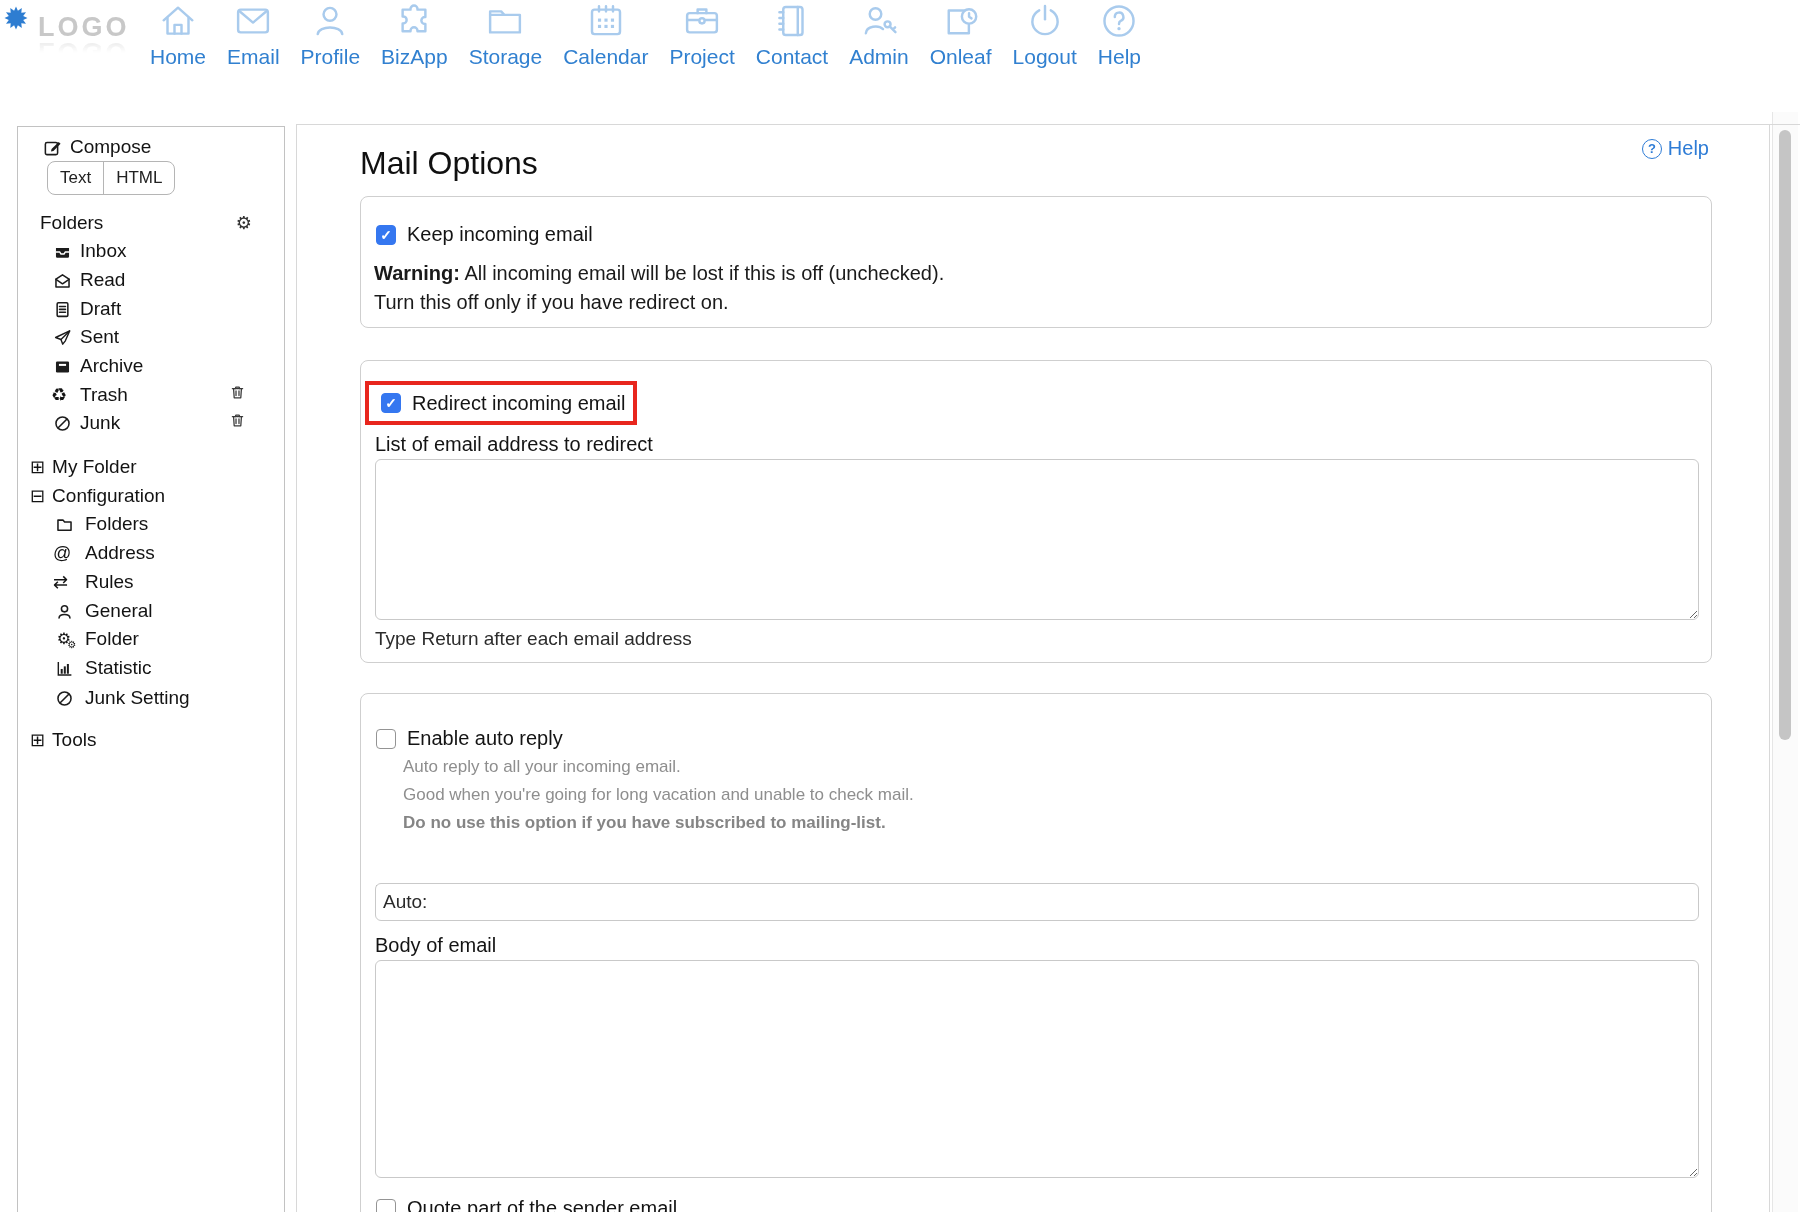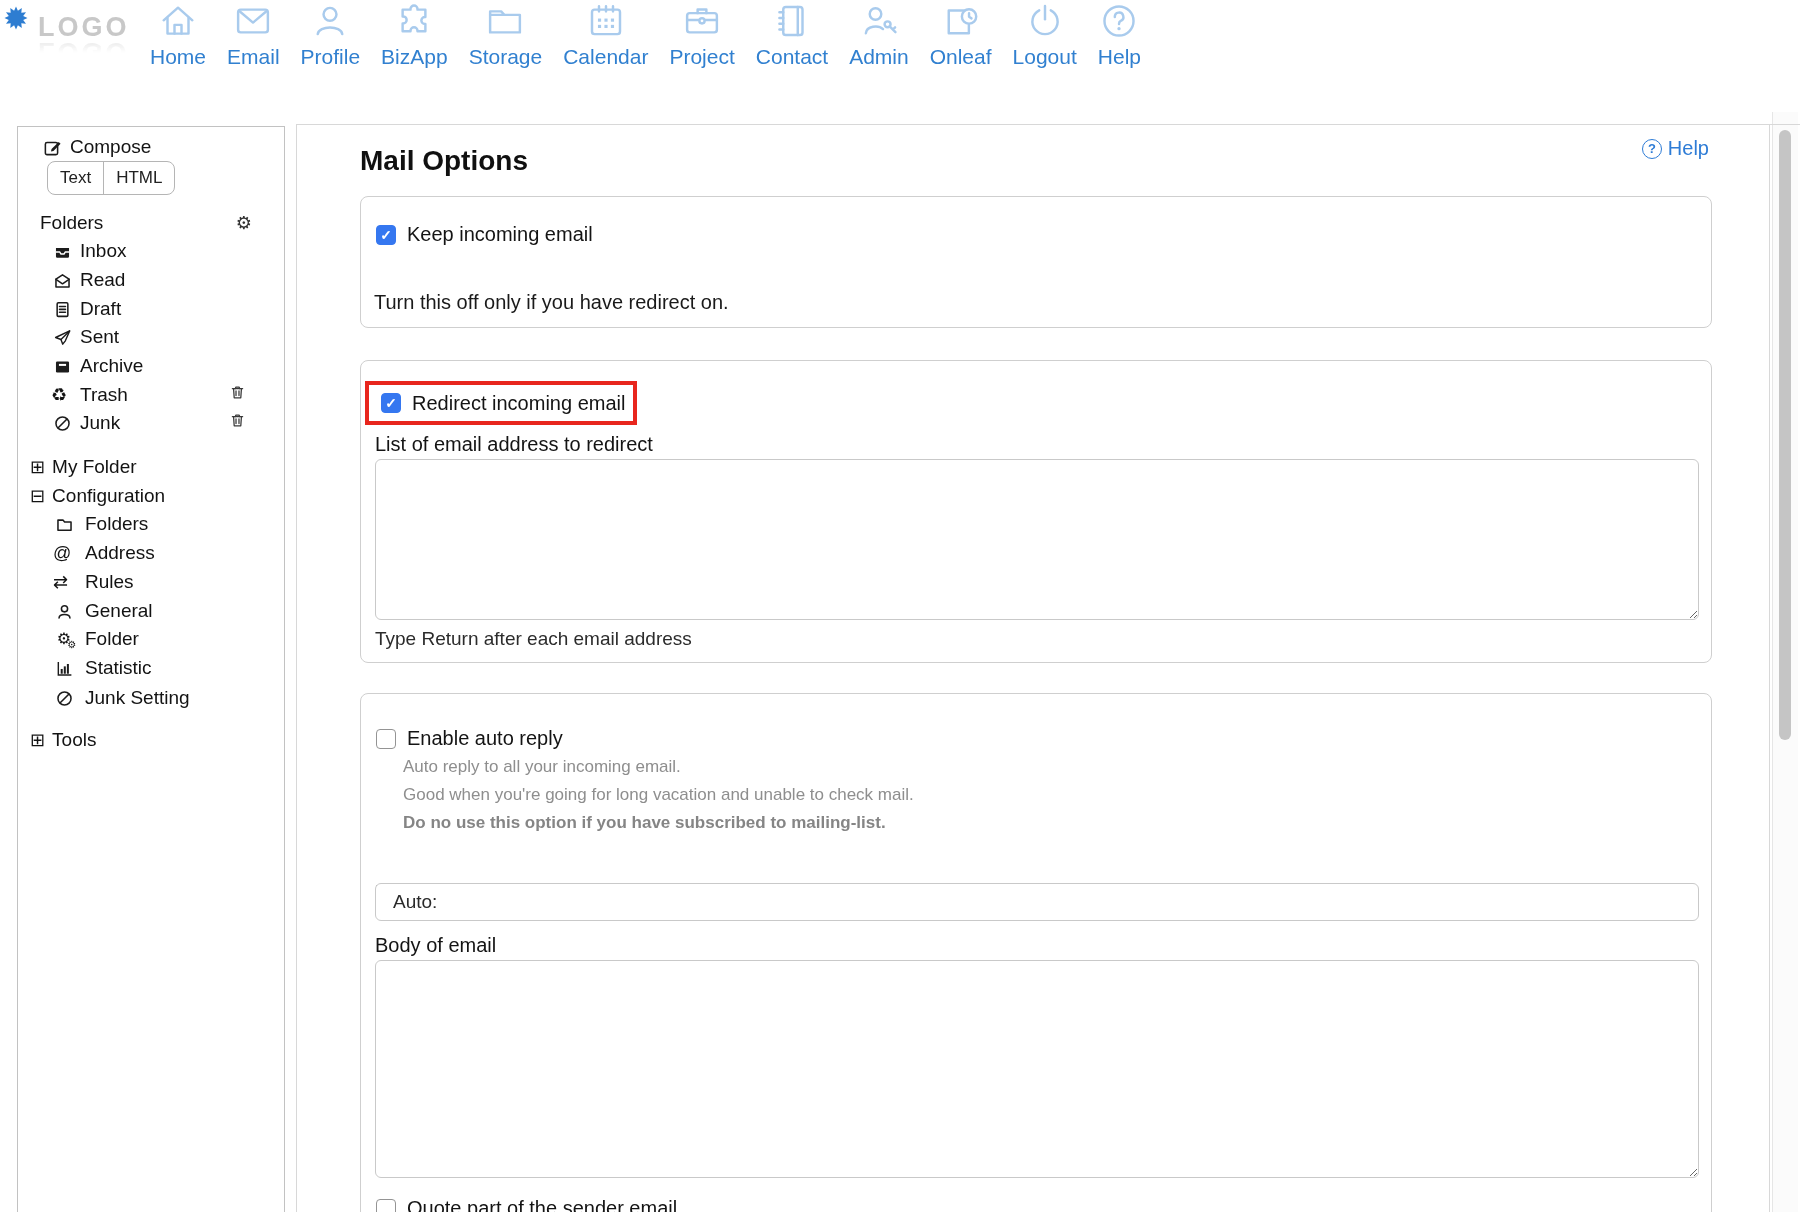--- a/index.html
+++ b/index.html
@@ -40,21 +40,21 @@
   .opt-gears { position:relative; display:inline-block; font-size:16px; line-height:1; }
   .opt-gears .g2 { position:absolute; font-size:10px; right:-5px; bottom:-3px; }
 
   
   .main { position:absolute; left:296px; top:124px; width:1474px; height:1092px;
           border:1px solid #d8d8d8; background:#fff; }
   .help-link { position:absolute; top:12px; right:60px; display:flex; align-items:center; gap:6px;
                color:#2e7cd6; font-size:20px; cursor:pointer; }
   .help-q { width:20px; height:20px; border:1.6px solid #2e7cd6; border-radius:50%;
             font-size:13px; display:flex; align-items:center; justify-content:center; font-weight:bold; }
-  .page-title { position:absolute; left:63px; top:20px; font-size:28px; font-weight:bold; color:#101010; }
+  .page-title { position:absolute; left:63px; top:20px; font-size:32px; font-weight:normal; color:#101010; }
   .box { position:absolute; left:63px; width:1352px; border:1px solid #cfcfcf; border-radius:8px; background:#fff; }
   #box-keep { top:71px; height:132px; }
   #box-redirect { top:235px; height:303px; }
   #box-autoreply { top:568px; height:700px; }
 
   .cbrow { position:absolute; display:flex; align-items:center; gap:11px; font-size:20px; color:#141414; }
   .cb { width:20px; height:20px; border-radius:4px; border:1.5px solid #949494; background:#fff;
         flex:none; cursor:pointer; display:flex; align-items:center; justify-content:center; }
   .cb.checked { background:#3577f0; border-color:#3577f0; }
   .cb.checked::after { content:"✓"; color:#fff; font-size:14px; font-weight:bold; line-height:1; }
@@ -65,21 +65,21 @@
   .field-label { position:absolute; left:14px; font-size:20px; color:#141414; }
   .hint-text { position:absolute; left:14px; font-size:19px; color:#2c2c2c; }
   .desc { position:absolute; left:42px; font-size:17px; color:#8e8e8e; }
   .desc.bold { font-weight:bold; color:#858585; }
   .warn-line { position:absolute; left:13px; font-size:20px; color:#1a1a1a; }
   .warn-line b { font-weight:bold; }
   .ta { position:absolute; left:14px; width:1324px; border:1px solid #c9c9c9; border-radius:6px;
         background:#fff; resize:both; font-family:"Liberation Sans",sans-serif; font-size:18px;
         padding:8px 10px; color:#222; outline:none; }
   .ti { position:absolute; left:14px; width:1324px; height:38px; border:1px solid #c9c9c9;
-        border-radius:6px; font-size:19px; padding-left:17px; color:#2b2b2b; outline:none;
+        border-radius:6px; font-size:19px; padding-left:7px; color:#2b2b2b; outline:none;
         font-family:"Liberation Sans",sans-serif; background:#fff; }
 
   
   .sb-track { position:absolute; left:1772px; top:112px; width:26px; height:1100px;
               background:#fbfbfb; border-left:1px solid #e6e6e6; }
   .sb-thumb { position:absolute; left:1779px; top:130px; width:12px; height:610px;
               background:#c5c5c5; border-radius:6px; cursor:pointer; }
   .edge-line { position:absolute; left:1770px; top:124px; width:30px; height:1px; background:#d8d8d8; }
 </style>
 </head>
@@ -391,20 +391,23 @@
     <span class="help-q">?</span>
     <span>Help</span>
   </div>
   <div class="page-title">Mail Options</div>
 
   <div class="box" id="box-keep">
     <div class="cbrow" style="left:15px; top:26px;">
       <span class="cb checked"></span>
       <span>Keep incoming email</span>
     </div>
+    <div class="warn-line" style="top:65px;">
+      <b>Warning:</b><span> All incoming email will be lost if this is off (unchecked).</span>
+    </div>
     <div class="warn-line" style="top:94px;">Turn this off only if you have redirect on.</div>
   </div>
 
   <div class="box" id="box-redirect">
     <div class="redbox">
       <span class="cb checked"></span>
       <span>Redirect incoming email</span>
     </div>
     <div class="field-label" style="top:72px;">List of email address to redirect</div>
     <textarea class="ta" style="top: 98px; height: 161px;"></textarea>

